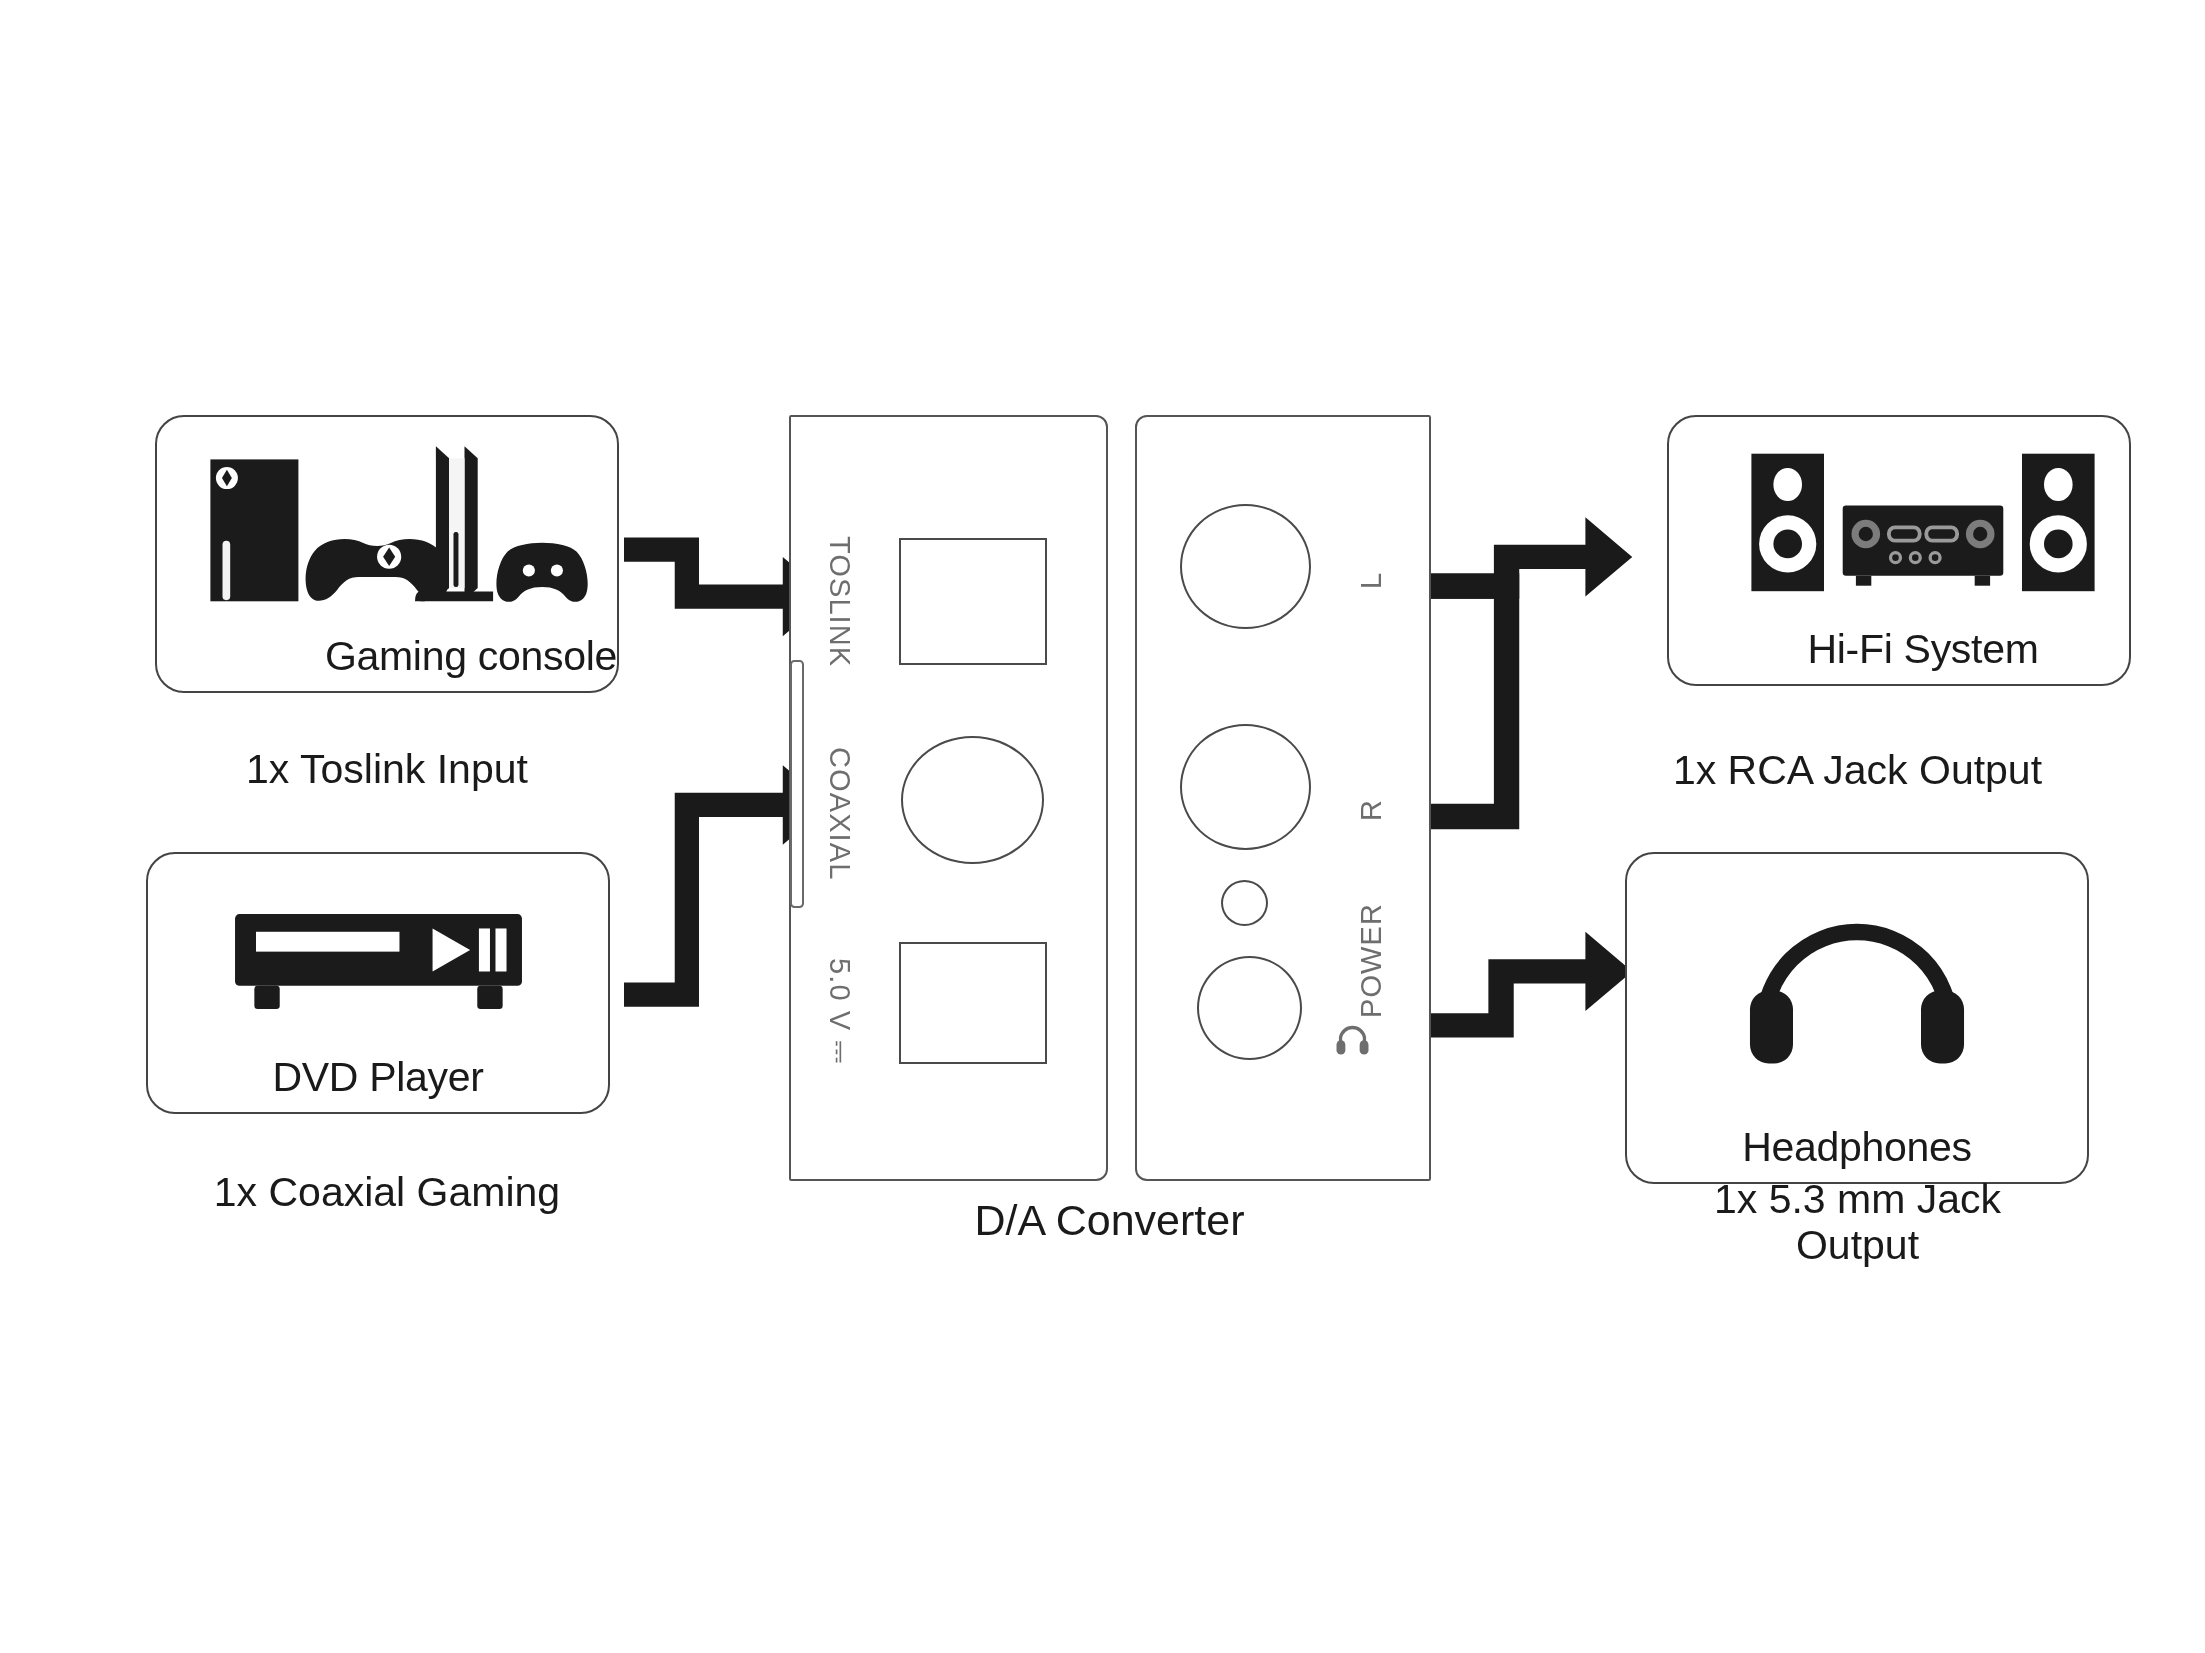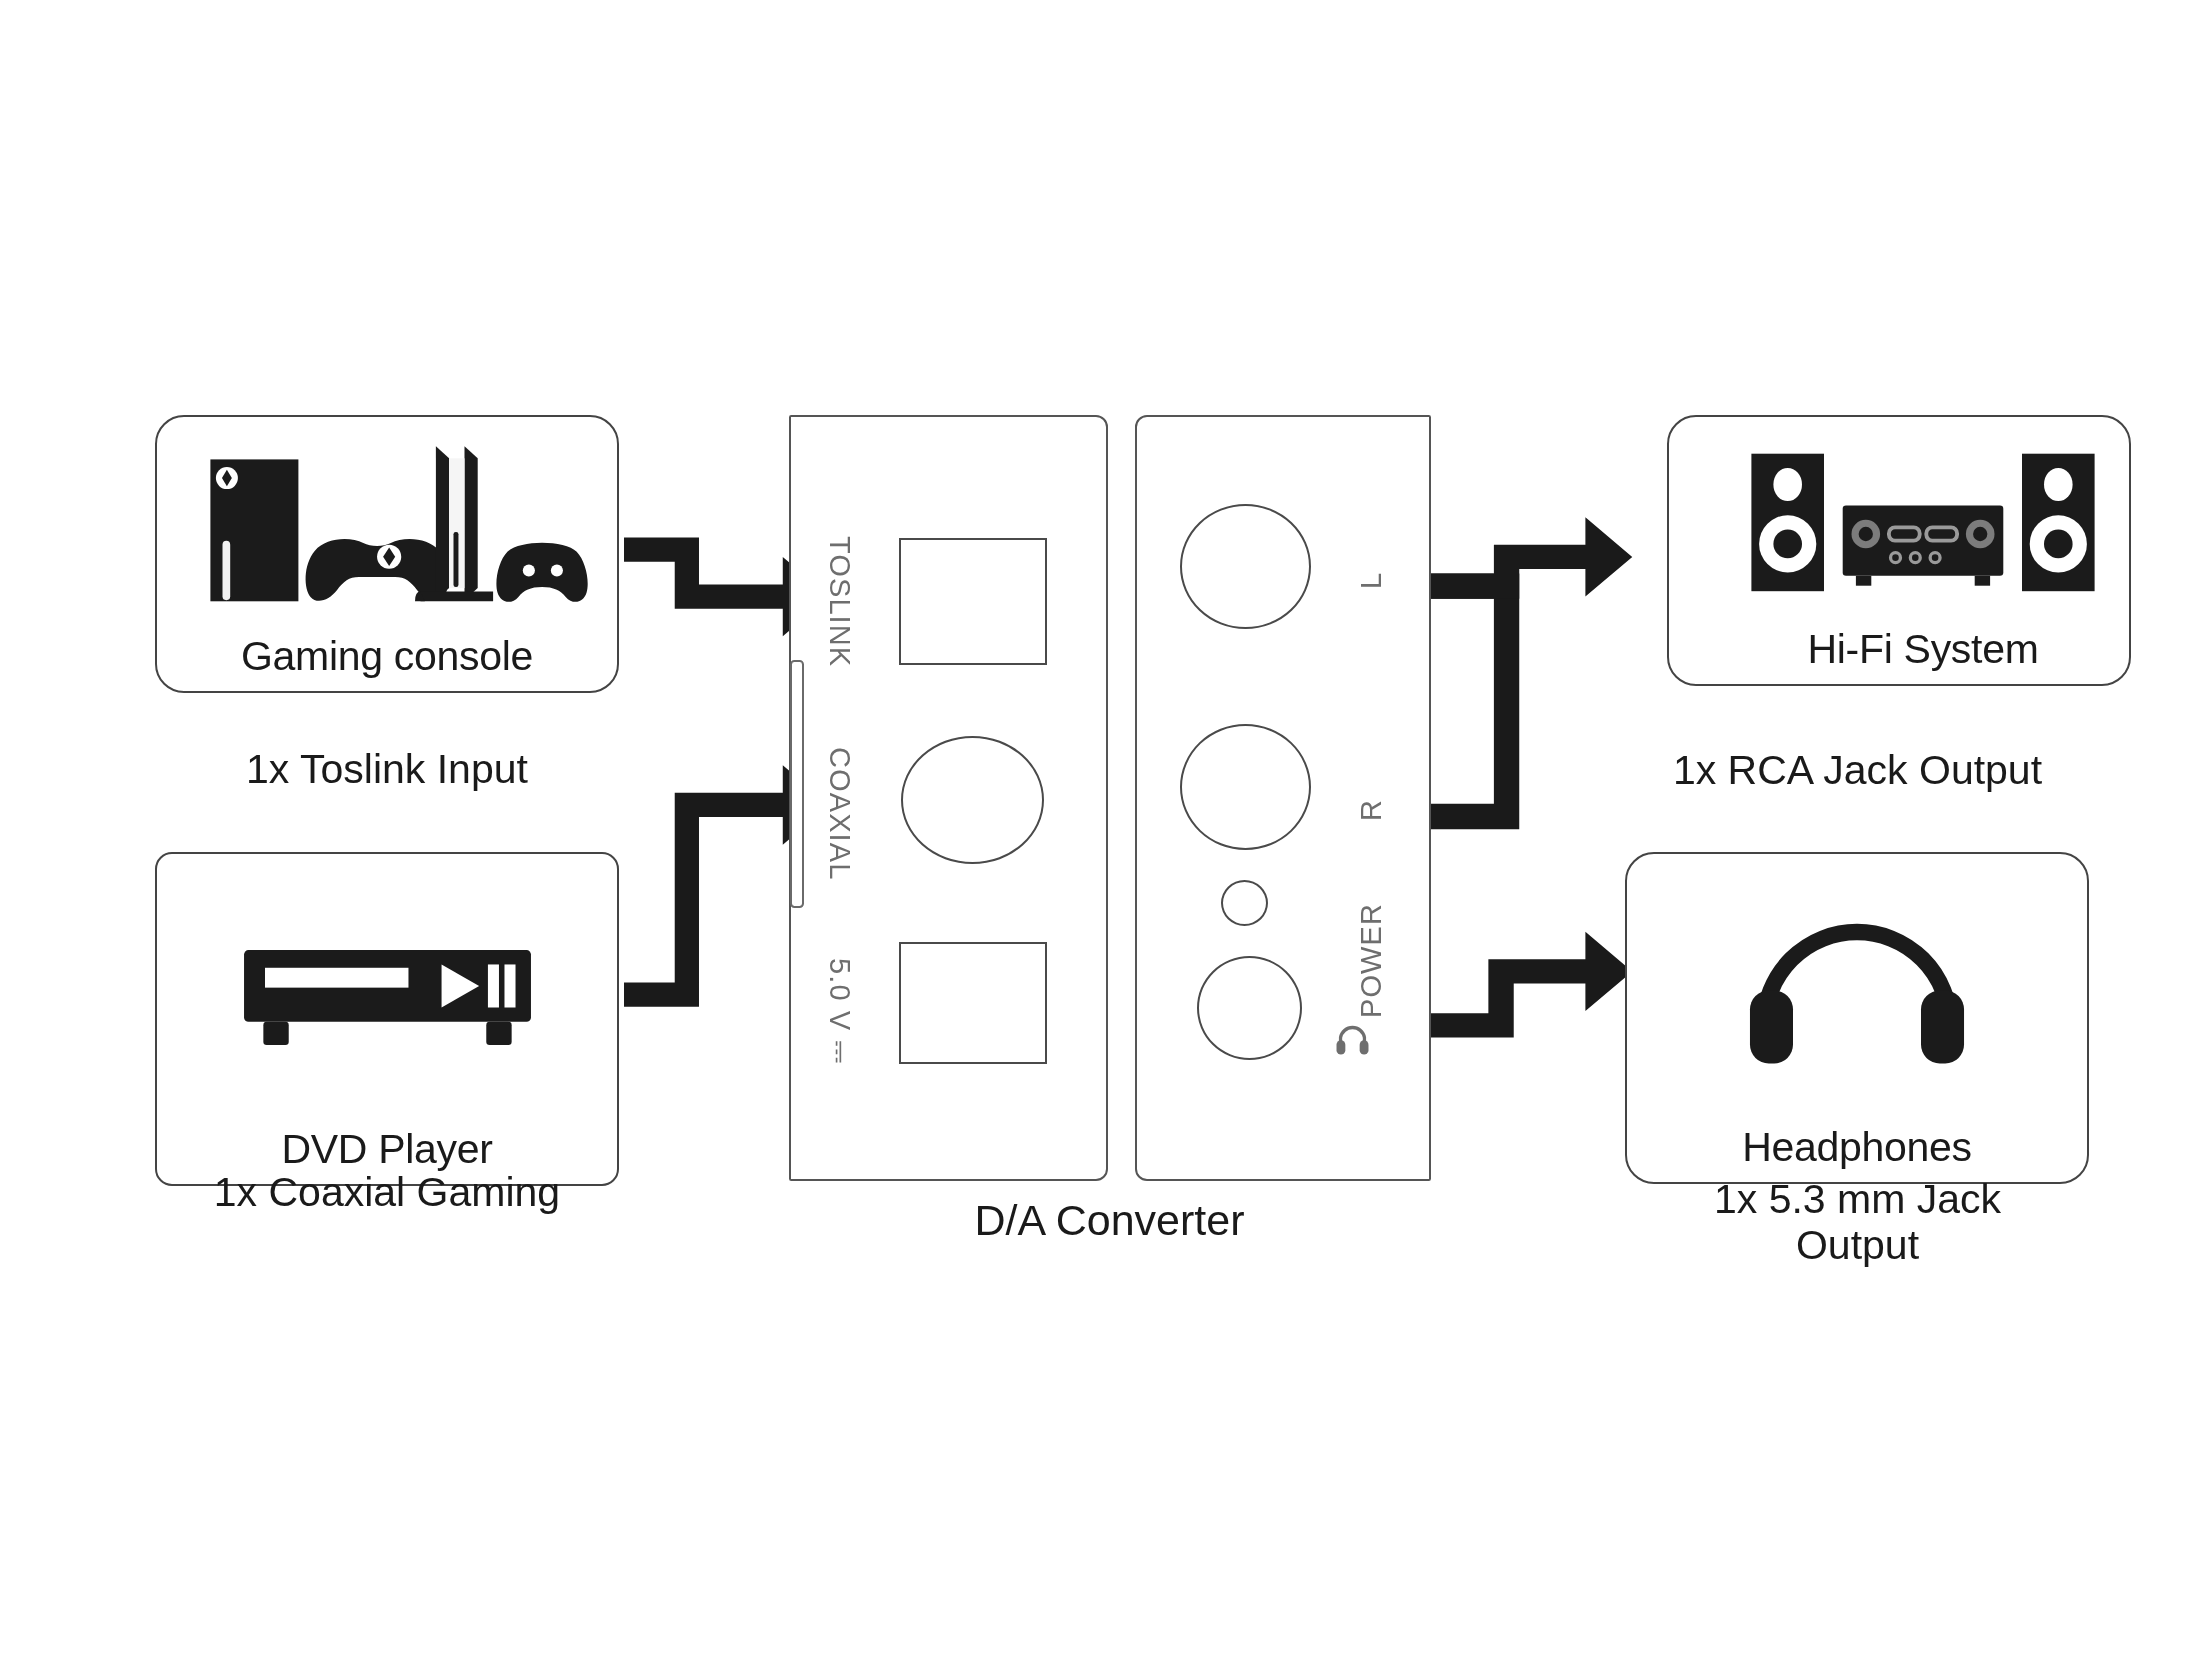--- a/index.html
+++ b/index.html
@@ -116,21 +116,21 @@
 
     <path d="M2498,1040 L2710,1040 L2710,1086 L2498,1086 Z" fill="#1a1a1a"></path>
 
     <path d="M2498,1458 L2710,1458 L2710,1086 L2498,1086 L2498,1040 L2756,1040 L2756,1504 L2498,1504 Z" fill="#1a1a1a"></path>
 
     <path d="M2710,1040 L2710,988 L2876,988 L2876,938 L2961,1010 L2876,1082 L2876,1032 L2756,1032 L2756,1086 L2710,1086 Z" fill="#1a1a1a"></path>
 
     <path d="M2498,1838 L2700,1838 L2700,1740 L2876,1740 L2876,1690 L2961,1762 L2876,1834 L2876,1784 L2746,1784 L2746,1882 L2498,1882 Z" fill="#1a1a1a"></path>
   </svg>
 
-  <div class="card" style="left:155px;top:415px;width:464px;height:278px;">
+  <div class="card" style="left:155px;top:415px;width:464px;height:278px;align-items:flex-end;">
     <div class="card-art">
       <svg class="art-svg" width="419" height="165" viewBox="0 0 760 300">
 
         <g>
           <rect x="58" y="28" width="160" height="258" fill="#1b1b1b"></rect>
           <circle cx="88" cy="62" r="20" fill="#fff"></circle>
           <path d="M88 47 L97 62 L88 77 L79 62 Z" fill="#1b1b1b"></path>
           <rect x="80" y="176" width="14" height="108" rx="7" fill="#f2f2f2"></rect>
         </g>
 
@@ -153,21 +153,21 @@
           <path d="M598 196 c22-22 104-22 126 0 16 16 24 54 18 74 -6 20-26 22-38 8 -10-12-22-18-43-18 -21 0-33 6-43 18 -12 14-32 12-38-8 -6-20 2-58 18-74 Z" fill="#1b1b1b"></path>
           <circle cx="637" cy="230" r="11" fill="#fff"></circle>
           <circle cx="688" cy="230" r="11" fill="#fff"></circle>
         </g>
       </svg>
     </div>
     <div class="card-label">Gaming console</div>
   </div>
   <div class="caption" style="left:155px;top:711px;width:464px;">1x Toslink Input</div>
 
-  <div class="card" style="left:155px;top:852px;width:464px;height:334px;border-radius:17px;">
+  <div class="card" style="left:146px;top:852px;width:464px;height:262px;">
     <div class="card-art">
       <svg class="art-svg" width="309" height="127" viewBox="0 0 560 230">
         <g>
           <rect x="20" y="40" width="520" height="130" rx="8" fill="#1b1b1b"></rect>
           <rect x="58" y="72" width="260" height="36" fill="#fff"></rect>
           <rect x="55" y="170" width="46" height="42" rx="6" fill="#1b1b1b"></rect>
           <rect x="459" y="170" width="46" height="42" rx="6" fill="#1b1b1b"></rect>
         </g>
         <g>
           <path d="M378 66 L446 105 L378 144 Z" fill="#fff"></path>

